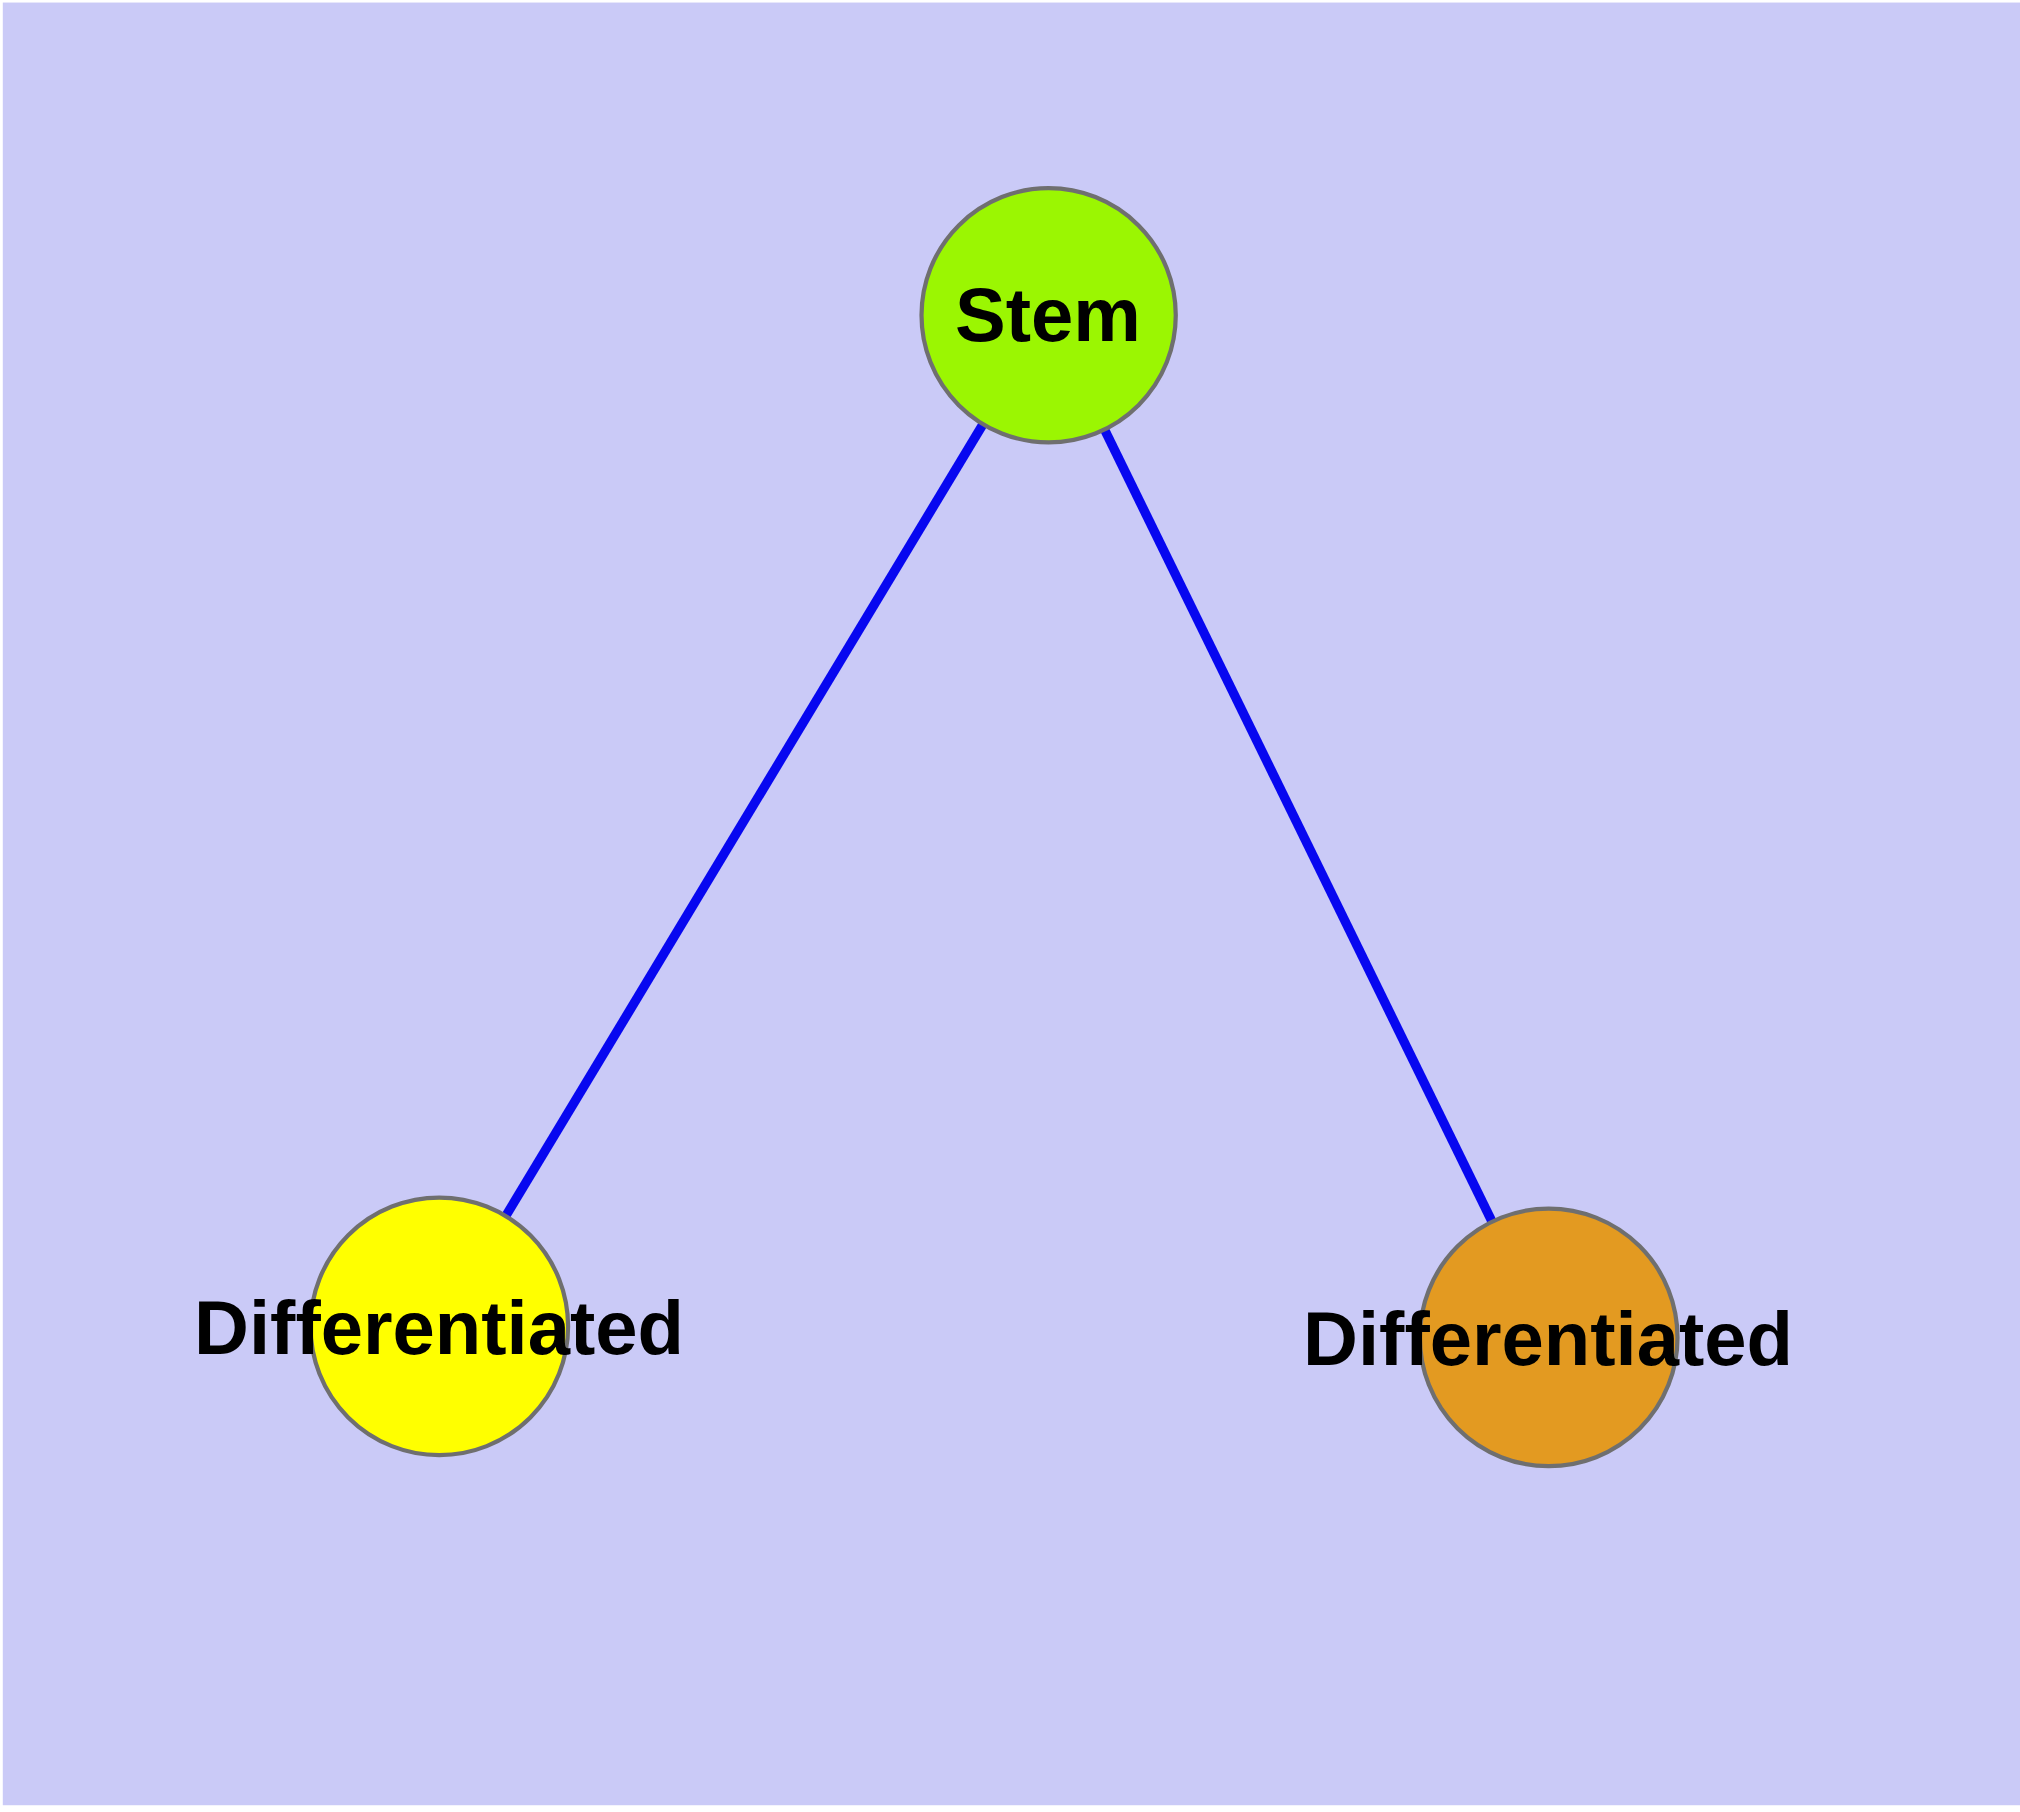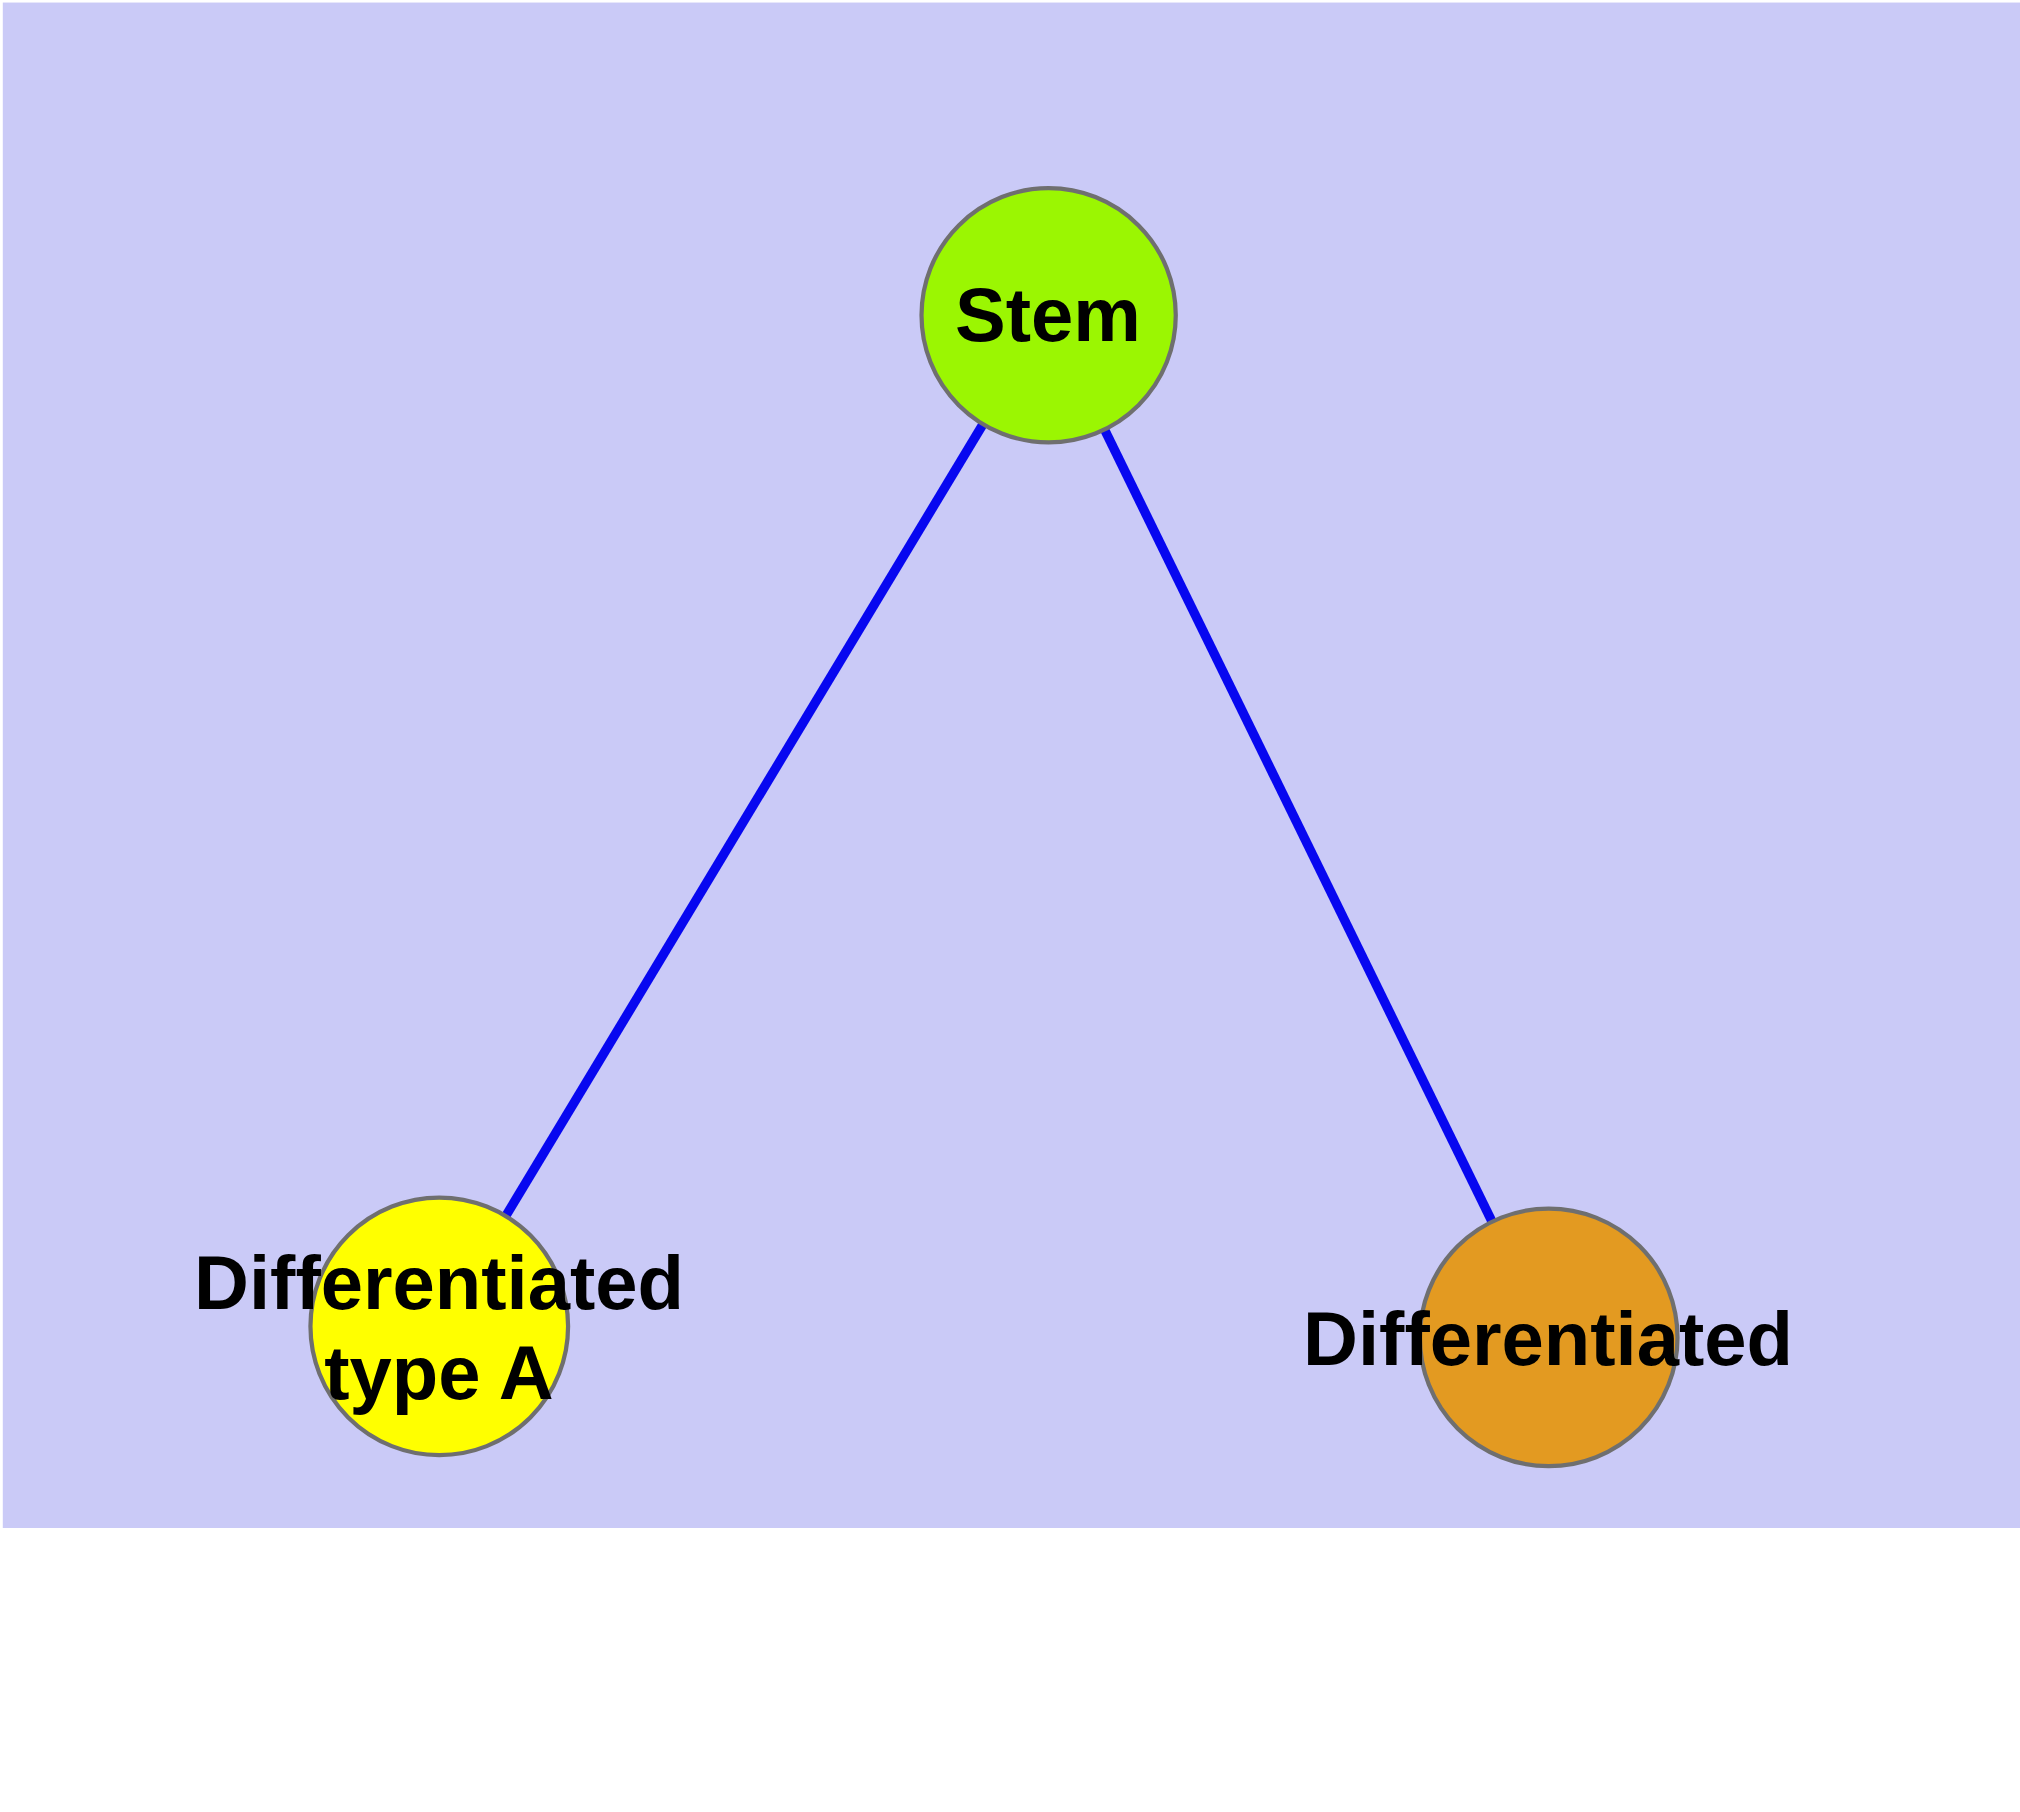--- a/index.html
+++ b/index.html
@@ -3,21 +3,21 @@
 <meta charset="utf-8">
 <style>
   html, body {
     margin: 0;
     padding: 0;
     background: #ffffff;
   }
   .canvas {
     position: relative;
     width: 2021px;
-    height: 1528px;
+    height: 1812px;
     background: #ffffff;
     overflow: hidden;
     font-family: "Liberation Sans", sans-serif;
   }
   .canvas svg {
     position: absolute;
     left: 0;
     top: 0;
     width: 2021px;
     height: 1812px;
@@ -49,21 +49,20 @@
 
     <circle cx="1237" cy="372" r="150" stroke-width="5" fill="#9BF602" stroke="#6F6F6F"></circle>
     <circle cx="518" cy="1565" r="152" stroke-width="5" fill="#FFFF00" stroke="#6F6F6F"></circle>
     <circle cx="1827" cy="1578" r="152" stroke-width="5" fill="#E39A21" stroke="#6F6F6F"></circle>
   </svg>
 
   <div class="node-label" style="left:1048px; top:315px;">Stem</div>
 
   <div class="node-label" style="left:439px; top:1328px;">
     <div>Differentiated</div>
-    <div>type A</div>
   </div>
 
   <div class="node-label" style="left:1548px; top:1339px;">
     <div>Differentiated</div>
   </div>
 
 </div>
 
 
 </body></html>

